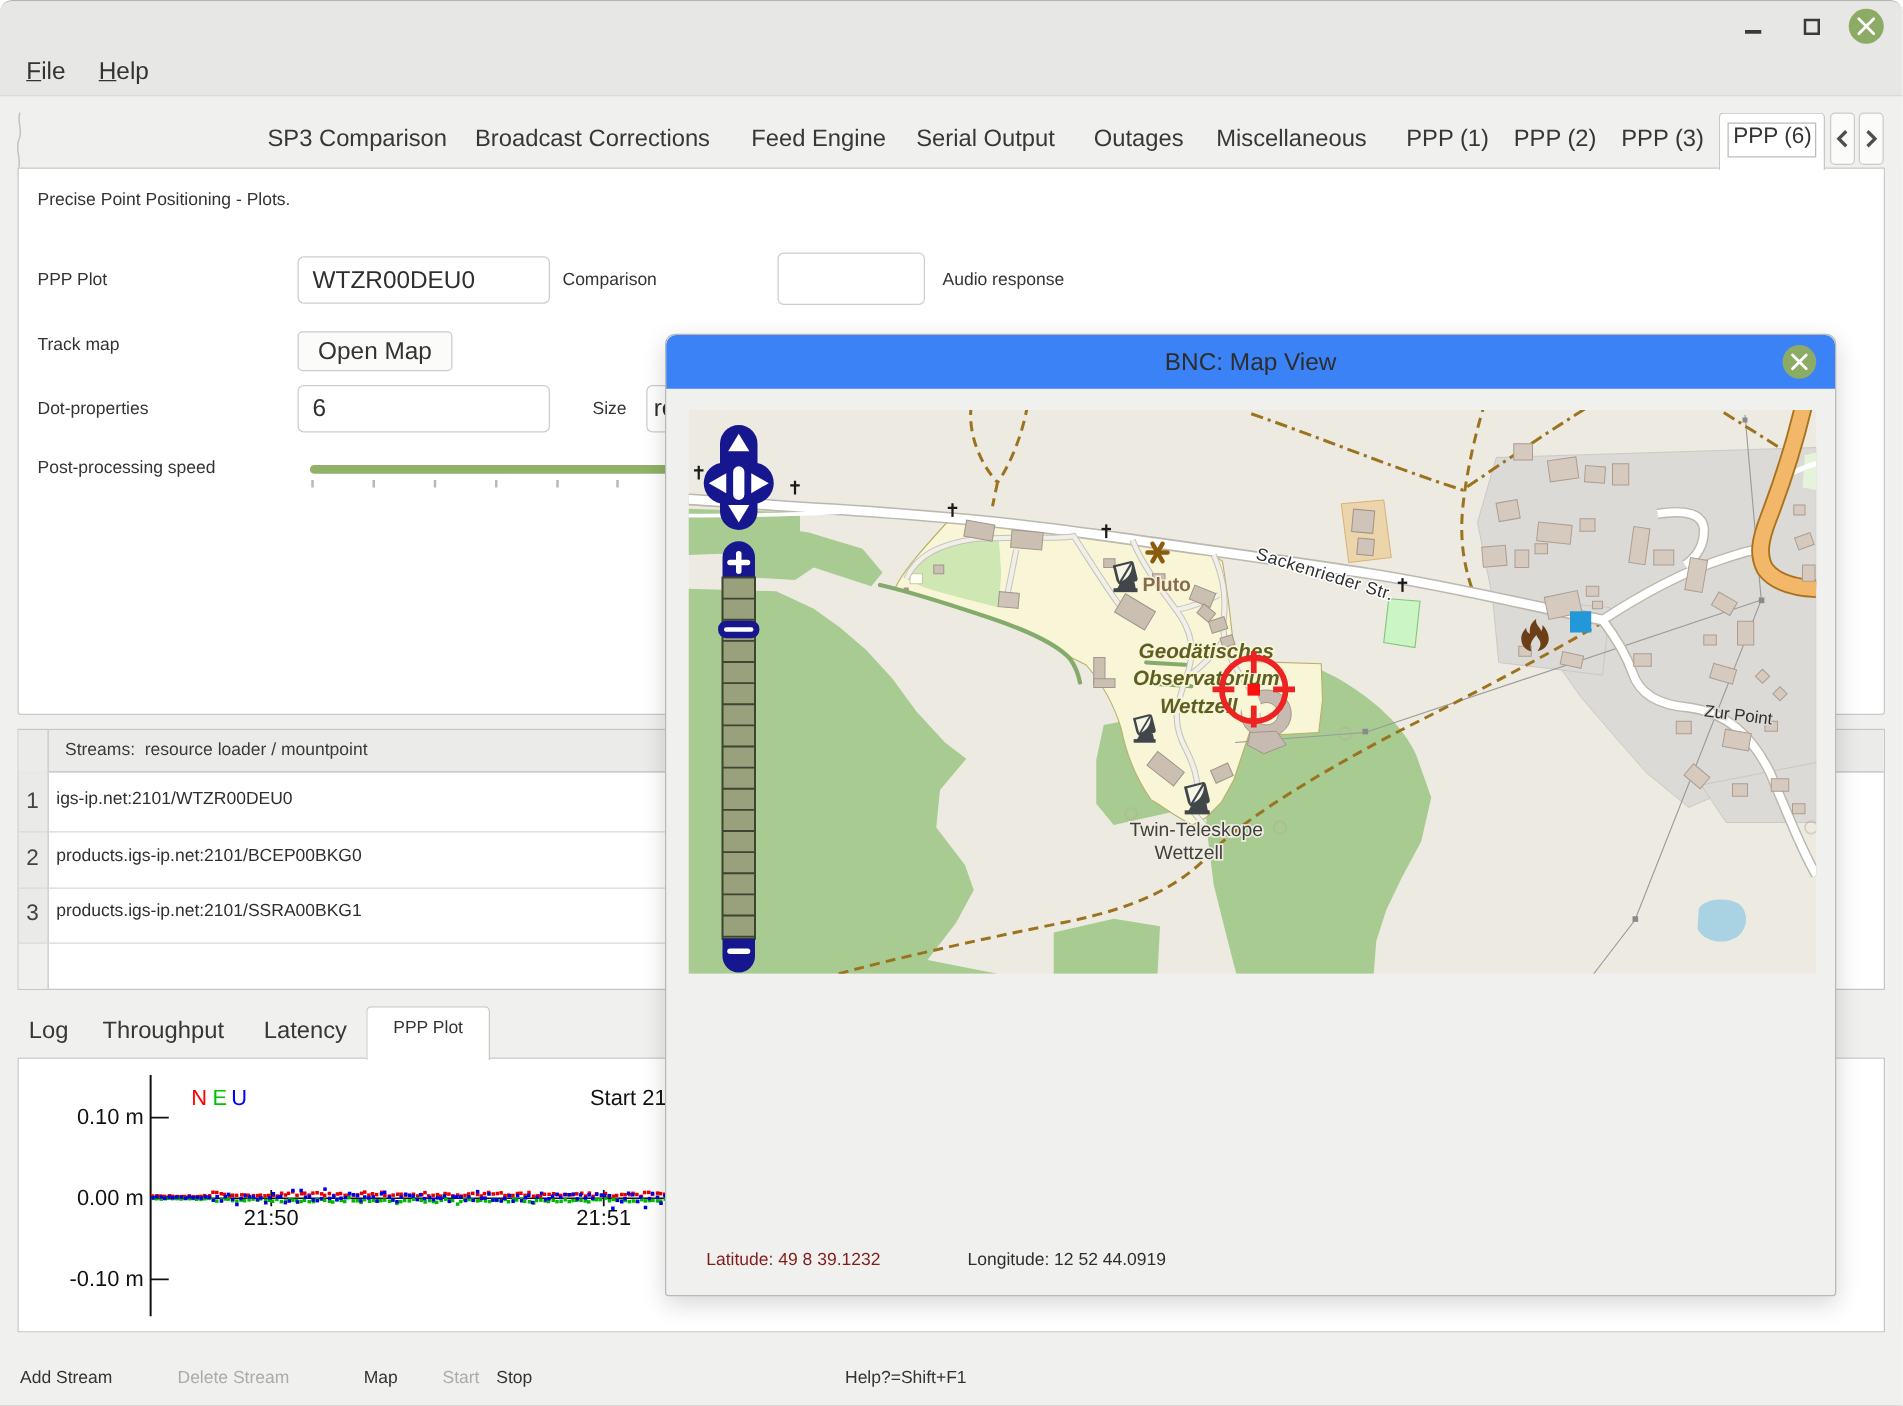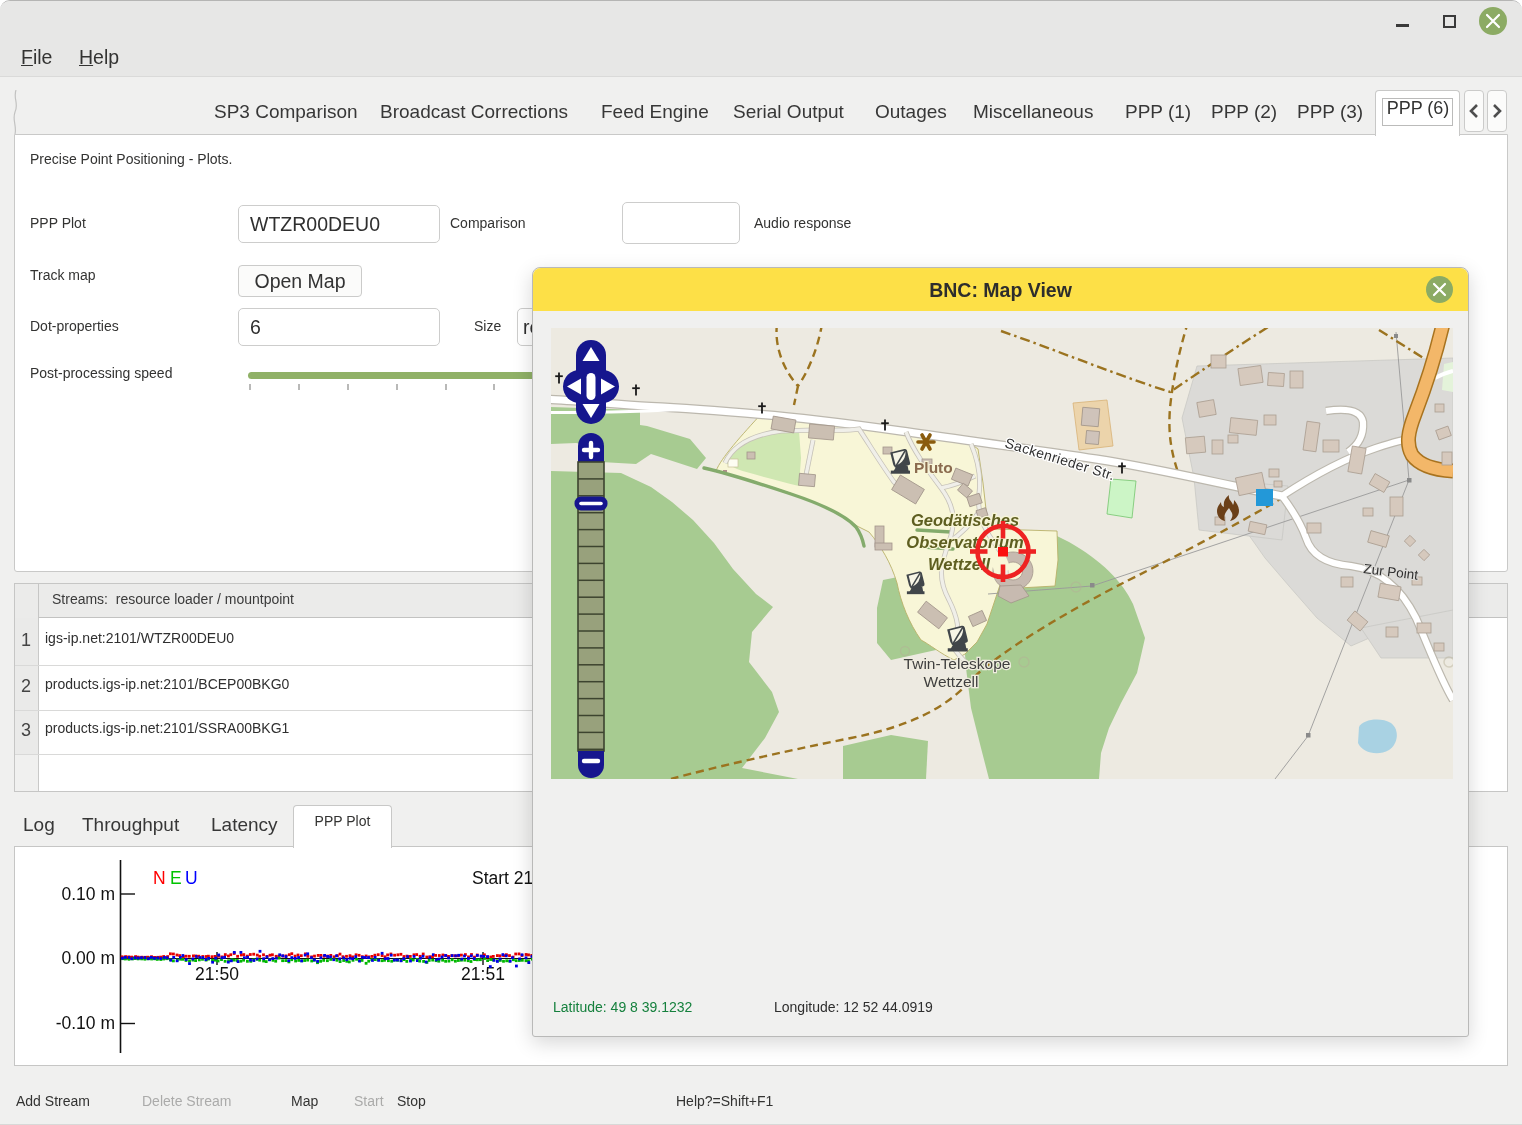--- a/index.html
+++ b/index.html
@@ -534,21 +534,21 @@
 
   <div class="abs" style="left:0;top:1065px;width:1522px;height:60px;background:#f0f0ef;border-bottom:2px solid #d8d8d7"></div>
   <div class="lbl" style="left:16px;top:1092px">Add Stream</div>
   <div class="lbl" style="left:142px;top:1092px;color:#ababaa">Delete Stream</div>
   <div class="lbl" style="left:291px;top:1092px">Map</div>
   <div class="lbl" style="left:354px;top:1092px;color:#ababaa">Start</div>
   <div class="lbl" style="left:397px;top:1092px">Stop</div>
   <div class="lbl" style="left:676px;top:1092px">Help?=Shift+F1</div>
 
   <div class="abs" style="left:532px;top:266px;width:937px;height:770px;background:#f0f0ef;border:1px solid #b9b9b8;border-radius:8px 8px 3px 3px;box-shadow:0 6px 20px rgba(0,0,0,0.16)">
-    <div class="abs" style="left:0;top:0;width:935px;height:43px;background:#fde047;border-radius:8px 8px 0 0;text-align:center;font-weight:bold;font-size:19.5px;color:#2d2d2d;line-height:45px">BNC: Map View</div>
+    <div class="abs" style="left:0;top:0;width:935px;height:43px;background:#3b82f6;border-radius:8px 8px 0 0;text-align:center;font-weight:normal;font-size:19.5px;color:#2d2d2d;line-height:45px">BNC: Map View</div>
     <div class="abs" style="left:893px;top:8px;width:27px;height:27px;border-radius:50%;background:#8cab64"></div>
     <svg class="abs" style="left:899px;top:14px" width="15" height="15">
         <path d="M2,2 L13,13 M13,2 L2,13" stroke="#fff" stroke-width="2.2" stroke-linecap="round"></path>
       </svg>
     <svg width="902" height="451" viewBox="0 0 902 451" style="position:absolute;left:18px;top:60px;background:#edeae1" font-family="Liberation Sans, sans-serif">
 
 <g fill="#a7cb91">
 <path d="M-2,79 L89,82 89,97 96,98 139,111 155,130 146,141 100,126 85,136 50,134 42,118 25,115 -2,116 Z"></path>
 <path d="M-2,143 L70,145 100,159 121,174 142,192 163,215 182,241 205,266 222,279 201,304 198,334 221,364 228,384 214,410 191,440 247,451 -2,451 Z"></path>
 <path d="M292,418 L340,407 377,413 375,451 292,451 Z"></path>
@@ -821,15 +821,15 @@
         <line x1="27" y1="353.7" x2="53" y2="353.7" stroke="#3d442f" stroke-width="1.5"></line>
         <line x1="27" y1="370.6" x2="53" y2="370.6" stroke="#3d442f" stroke-width="1.5"></line>
         <line x1="27" y1="387.5" x2="53" y2="387.5" stroke="#3d442f" stroke-width="1.5"></line>
         <line x1="27" y1="404.4" x2="53" y2="404.4" stroke="#3d442f" stroke-width="1.5"></line>
         <line x1="27" y1="421.3" x2="53" y2="421.3" stroke="#3d442f" stroke-width="1.5"></line>
 <rect x="23.5" y="168.5" width="33" height="14" rx="6.5" fill="#16168e"></rect>
 <line x1="30" y1="175.5" x2="50" y2="175.5" stroke="#fff" stroke-width="3.6" stroke-linecap="round"></line>
 <path d="M27,423 L53,423 L53,437 A13,13 0 0 1 27,437 Z" fill="#16168e"></path>
 <line x1="33" y1="433" x2="47" y2="433" stroke="#fff" stroke-width="4.4" stroke-linecap="round"></line>
 </svg>
-    <div class="lbl" style="left:20px;top:731px;color:#15803d">Latitude: 49 8 39.1232</div>
+    <div class="lbl" style="left:32px;top:731px;color:#7f1d1d">Latitude: 49 8 39.1232</div>
       <div class="lbl" style="left:241px;top:731px;color:#2e2e2e">Longitude: 12 52 44.0919</div>
   </div>
 </div>
 </body></html>

